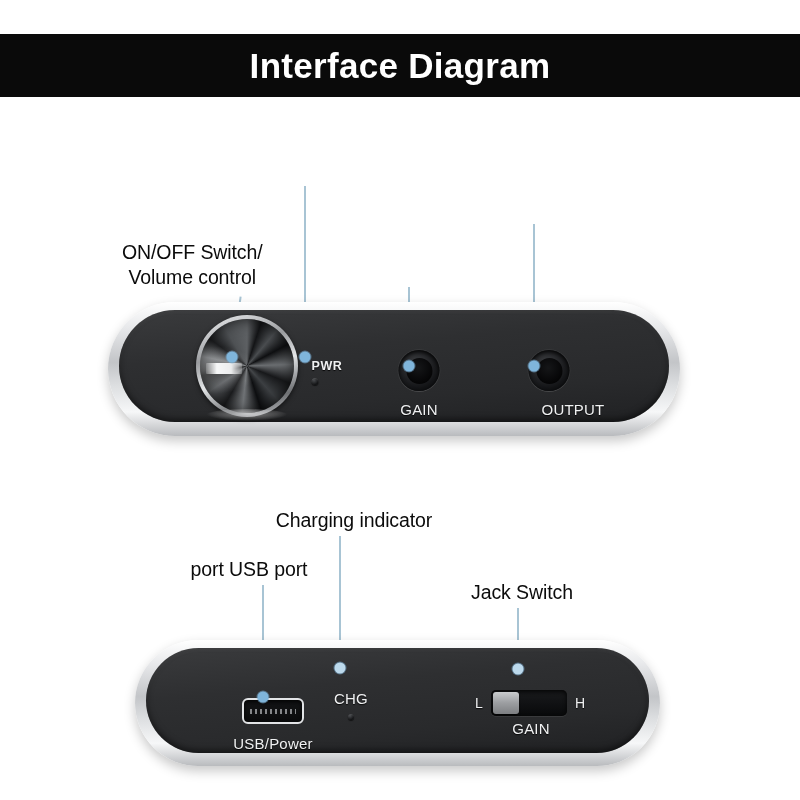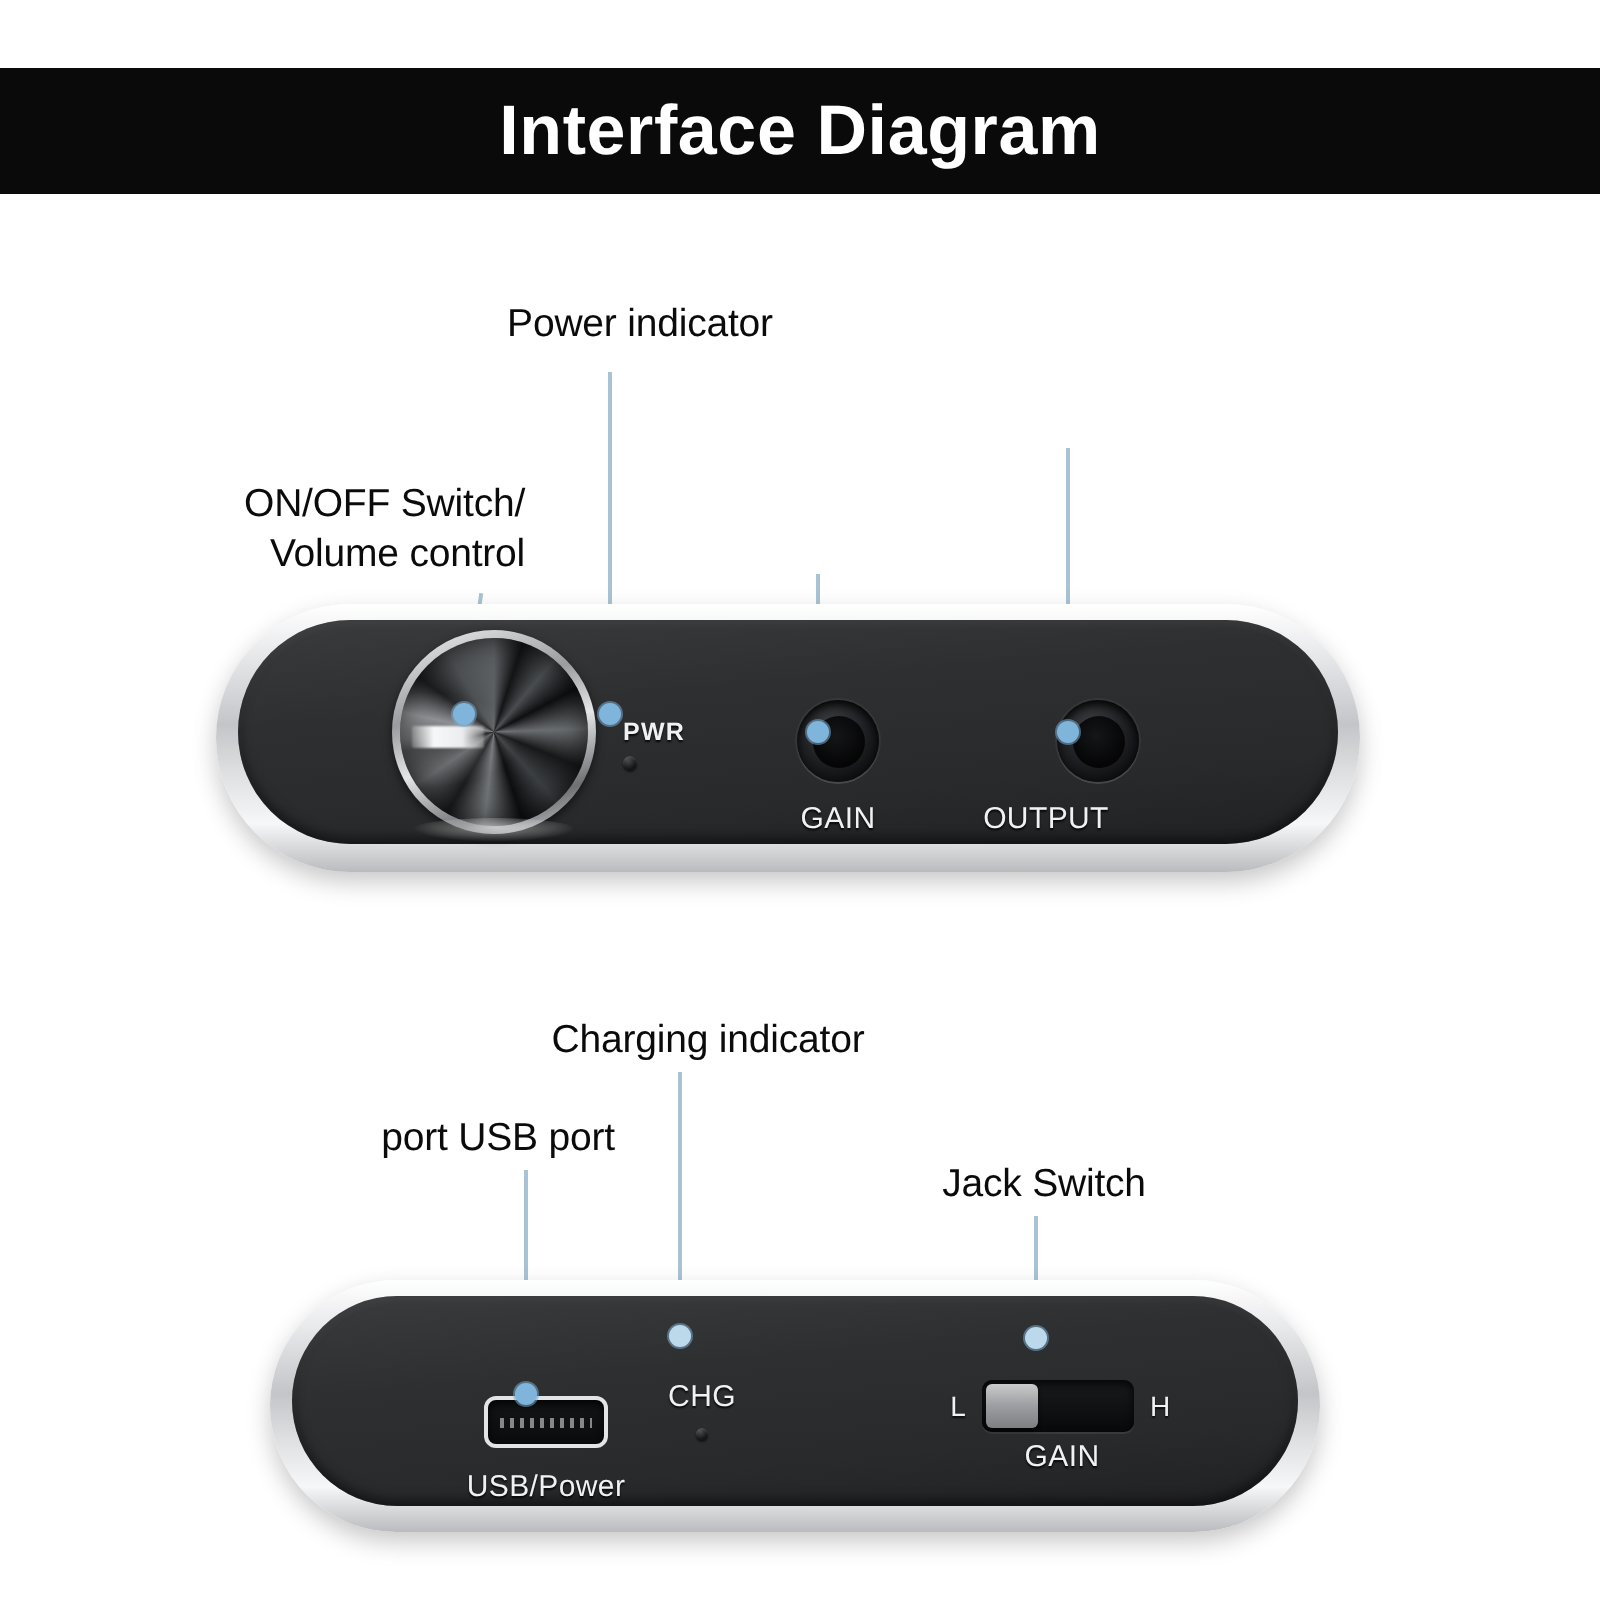--- a/index.html
+++ b/index.html
@@ -43,21 +43,21 @@
   .callout {
     position: absolute;
     color: #0b0b0b;
     font-size: 19.5px;
     line-height: 25px;
     font-family: "Liberation Sans", sans-serif;
     white-space: pre-line;
     letter-spacing: -0.1px;
   }
   .callout.center { text-align: center; transform: translateX(-50%); }
-  .callout.left   { text-align: right; }
+  .callout.left   { text-align: center; }
 
   
   .leader {
     position: absolute;
     width: 2px;
     background: #a8c4d4;
   }
   .leader.diag {
     width: 2px;
     transform-origin: top center;
@@ -260,21 +260,20 @@
 </style>
 </head>
 <body>
 
 <div id="stage">
 
   <div class="title-banner">
     <div class="title-text">Interface Diagram</div>
   </div>
 
-  <div class="callout center" style="left:320px; top:150px;">Power indicator</div>
 
   <div class="callout left" style="left:122px; top:240px;">ON/OFF Switch/
 Volume control</div>
 
 
 
   <div class="leader diag" style="left:231px; top:296px; height:62px; transform:rotate(8deg); transform-origin: bottom center;"></div>
 
   <div class="leader" style="left:304px; top:186px; height:171px;"></div>
 
@@ -294,21 +293,21 @@
         <div class="knob-shadow-bottom"></div>
       </div>
 
       <div class="silk" style="left:208px; top:49px;">PWR</div>
       <div class="led" style="left:196px; top:68px; width:7px; height:7px;"></div>
 
       <div class="jack" style="left:300px; top:40px;"></div>
       <div class="silk big" style="left:300px; top:91px;">GAIN</div>
 
       <div class="jack" style="left:430px; top:40px;"></div>
-      <div class="silk big" style="left:404px; top:91px;">OUTPUT</div>
+      <div class="silk big" style="left:454px; top:91px;">OUTPUT</div>
 
     </div>
   </div>
 
   <div class="dot" style="left:232px; top:357px;"></div>
   <div class="dot" style="left:305px; top:357px;"></div>
   <div class="dot" style="left:409px; top:366px;"></div>
   <div class="dot" style="left:534px; top:366px;"></div>
 
   <div class="callout center" style="left:354px; top:508px;">Charging indicator</div>

